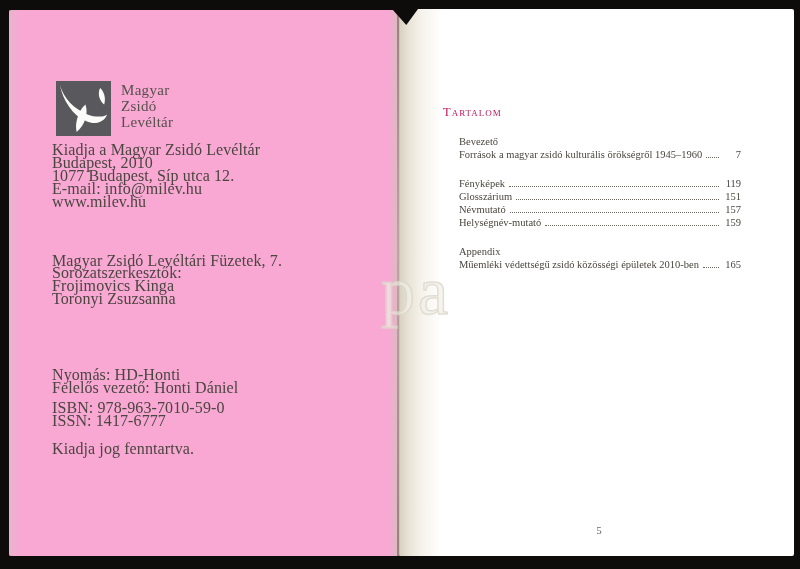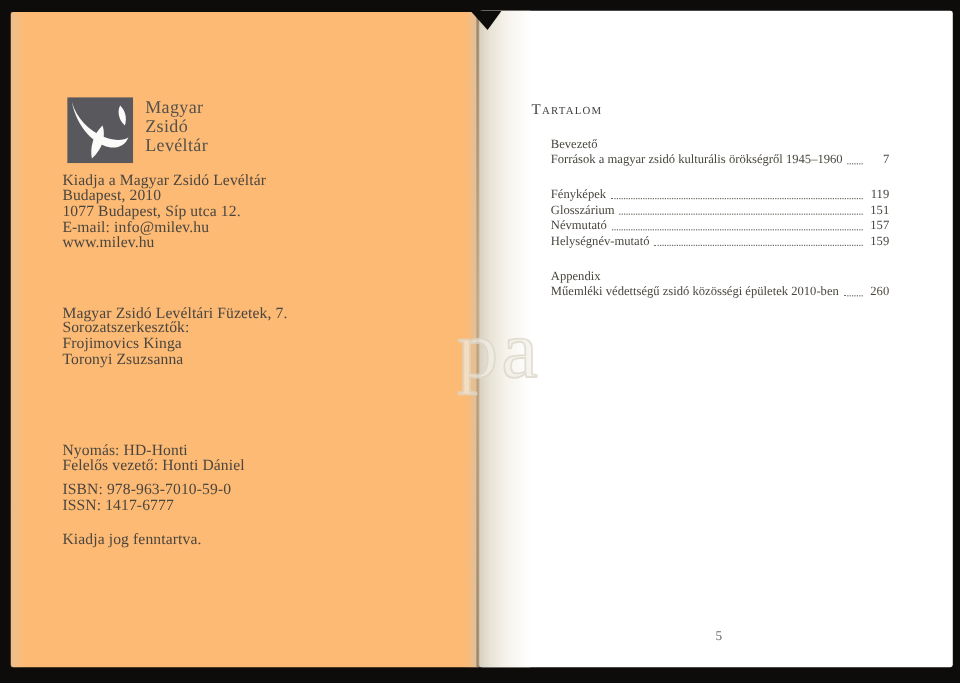--- a/index.html
+++ b/index.html
@@ -2,53 +2,53 @@
 <html><head>
 <meta charset="utf-8">
 <style>
   html,body{margin:0;padding:0;}
   body{
     width:800px;height:569px;position:relative;overflow:hidden;
     background:#0d0c0a;
     font-family:"Liberation Serif","DejaVu Serif",serif;
     color:#4a463f;
   }
-  .page{position:absolute;background:#fdba74;border-radius:2px;}
+  .page{position:absolute;background:#f9a8d4;border-radius:2px;}
   .left-page{left:9px;top:10px;width:391px;height:546px;}
   .left-page::before{content:"";position:absolute;left:0;top:0;bottom:0;width:12px;
     background:linear-gradient(to right,rgba(205,199,186,.35),rgba(205,199,186,0));}
   .left-page::after{content:"";position:absolute;right:0;top:0;bottom:0;width:12px;
     background:linear-gradient(to right,rgba(214,208,195,0),rgba(203,196,181,.75));}
   .right-page{left:400px;top:9px;width:394px;height:547px;background:#ffffff;}
   .right-page::before{content:"";position:absolute;left:0;top:0;bottom:0;width:42px;
     background:linear-gradient(to right,#d9d2c3 0px,#e9e4d7 9px,#f6f3ec 22px,#ffffff 42px);}
   .spine-line{position:absolute;left:397px;top:9px;width:2px;height:547px;z-index:2;
     background:linear-gradient(to bottom,rgba(92,85,70,.55),rgba(122,114,97,.30) 45%,rgba(92,85,70,.55));}
   .gutter-notch{position:absolute;left:392px;top:9px;width:26px;height:16px;z-index:2;
     background:#0d0c0a;clip-path:polygon(0 0,100% 0,55% 100%);}
   .watermark{position:absolute;left:381px;top:252px;z-index:3;pointer-events:none;
     font-size:68px;letter-spacing:3px;font-family:"Liberation Serif",serif;
     color:rgba(240,238,231,.85);-webkit-text-stroke:1.5px #dcd7ca;opacity:.8;}
 
   
-  .blk{position:absolute;left:43px;font-size:13px;line-height:13px;letter-spacing:.1px;}
+  .blk{position:absolute;left:43px;font-size:16px;line-height:13px;letter-spacing:.1px;}
   .logo-row{position:absolute;left:47px;top:71px;display:flex;}
   .logo-mark{width:55px;height:55px;display:block;}
   .logo-text{margin-left:10px;padding-top:1px;font-size:15px;line-height:16px;color:#54514b;letter-spacing:.3px;}
   .b-publisher{top:133px;}
   .b-series{top:244px;}
   .b-editors{top:256px;}
   .b-printing{top:358px;}
   .b-isbn{top:391px;}
   .b-rights{top:432px;}
   .b-copyright{top:456px;}
 
   
   .toc{position:absolute;left:43px;top:75px;width:314px;font-size:10.5px;line-height:13px;}
-  .toc-title{font-size:12.5px;line-height:14px;font-variant:small-caps;letter-spacing:1px;color:#404040;margin-bottom:14px;}
+  .toc-title{font-size:12.5px;line-height:14px;font-variant:small-caps;letter-spacing:1px;color:#be185d;margin-bottom:14px;margin-top:21px;}
   .toc-section{margin:16px;}
   .toc-section.gap{margin-top:11px;}
   .toc-heading{height:13px;}
   .toc-row{display:flex;align-items:flex-end;height:13px;}
   .toc-label{white-space:nowrap;}
   .toc-dots{flex:1;border-bottom:1px dotted #6e6a61;margin:0 4px 3px 4px;min-width:8px;}
   .toc-page{text-align:right;min-width:18px;}
   .folio{position:absolute;left:188px;top:515px;width:22px;text-align:center;
     font-size:11px;color:#6b6861;}
 </style>
@@ -137,21 +137,21 @@
         <span class="toc-dots"></span>
         <span class="toc-page">159</span>
       </div>
     </div>
 
     <div class="toc-section gap">
       <div class="toc-heading">Appendix</div>
       <div class="toc-row">
         <span class="toc-label">Műemléki védettségű zsidó közösségi épületek 2010-ben</span>
         <span class="toc-dots"></span>
-        <span class="toc-page">260</span>
+        <span class="toc-page">165</span>
       </div>
     </div>
   </div>
 
   <div class="folio">5</div>
 
 </div>
 
 <div class="spine-line"></div>
 <div class="gutter-notch"></div>

